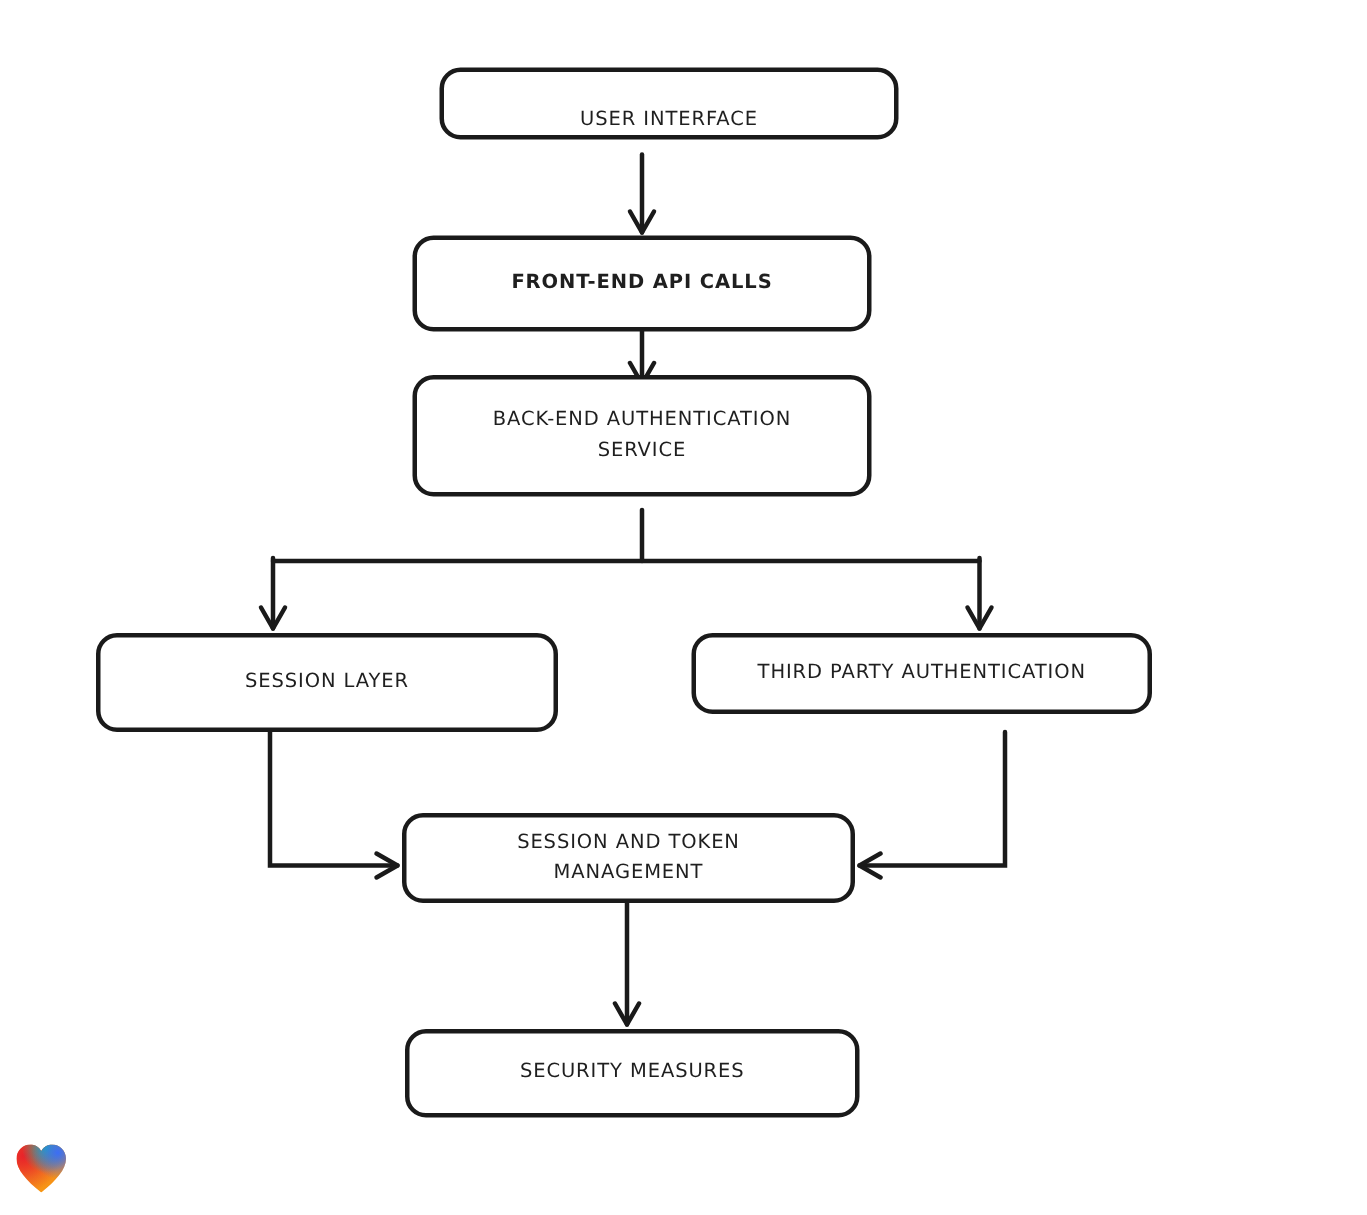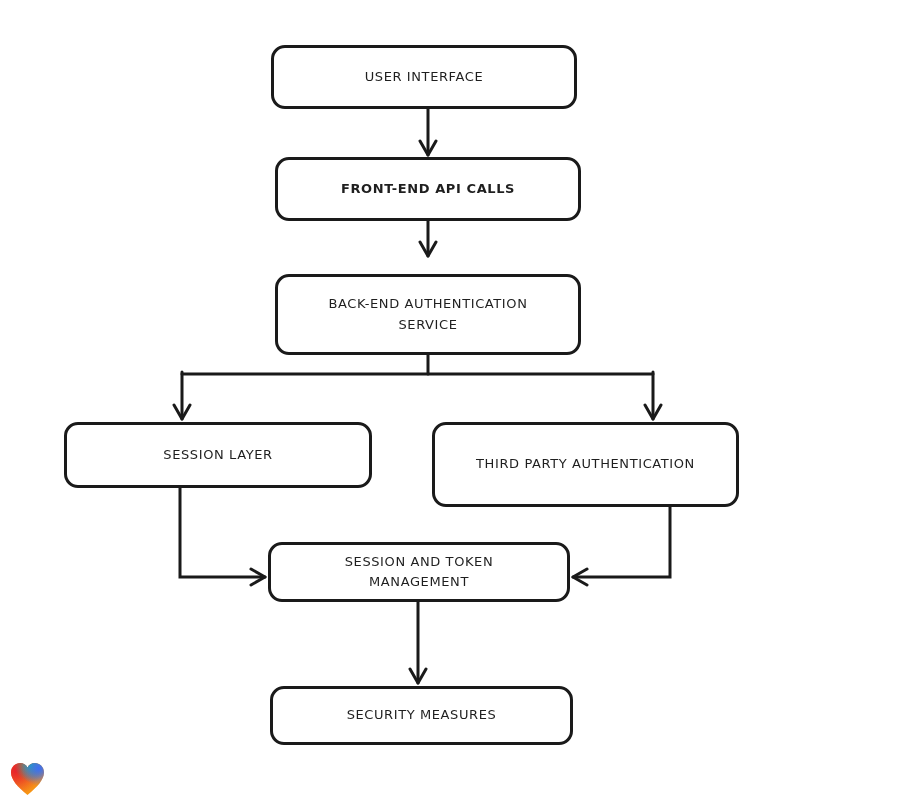--- a/index.html
+++ b/index.html
@@ -34,25 +34,25 @@
     color: #1f1f1f;
     font-size: 13px;
     letter-spacing: 0.6px;
     line-height: 1.55;
     z-index: 2;
   }
   .node .label { display: inline-block; }
   .node .label.narrow-230 { max-width: 230px; }
   .node .label.narrow-200 { max-width: 200px; }
 
-  #n1 { left: 271px; top:  45px; width: 306px; height: 64px; }
+  #n1 { left: 293px; top:  45px; width: 306px; height: 48px; align-items: flex-end; }
   #n2 { left: 275px; top: 157px; width: 306px; height: 64px; font-weight: bold; }
-  #n3 { left: 275px; top: 274px; width: 306px; height: 81px; }
+  #n3 { left: 275px; top: 250px; width: 306px; height: 81px; }
   #n4 { left:  64px; top: 422px; width: 308px; height: 66px; }
-  #n5 { left: 432px; top: 422px; width: 307px; height: 85px; align-items: center; }
+  #n5 { left: 461px; top: 422px; width: 307px; height: 54px; align-items: center; }
   #n6 { left: 268px; top: 542px; width: 302px; height: 60px; }
   #n7 { left: 270px; top: 686px; width: 303px; height: 59px; }
 
   .heart-logo {
     position: absolute;
     left: 9px;
     top: 762px;
     width: 37px;
     height: 36px;
     z-index: 3;

